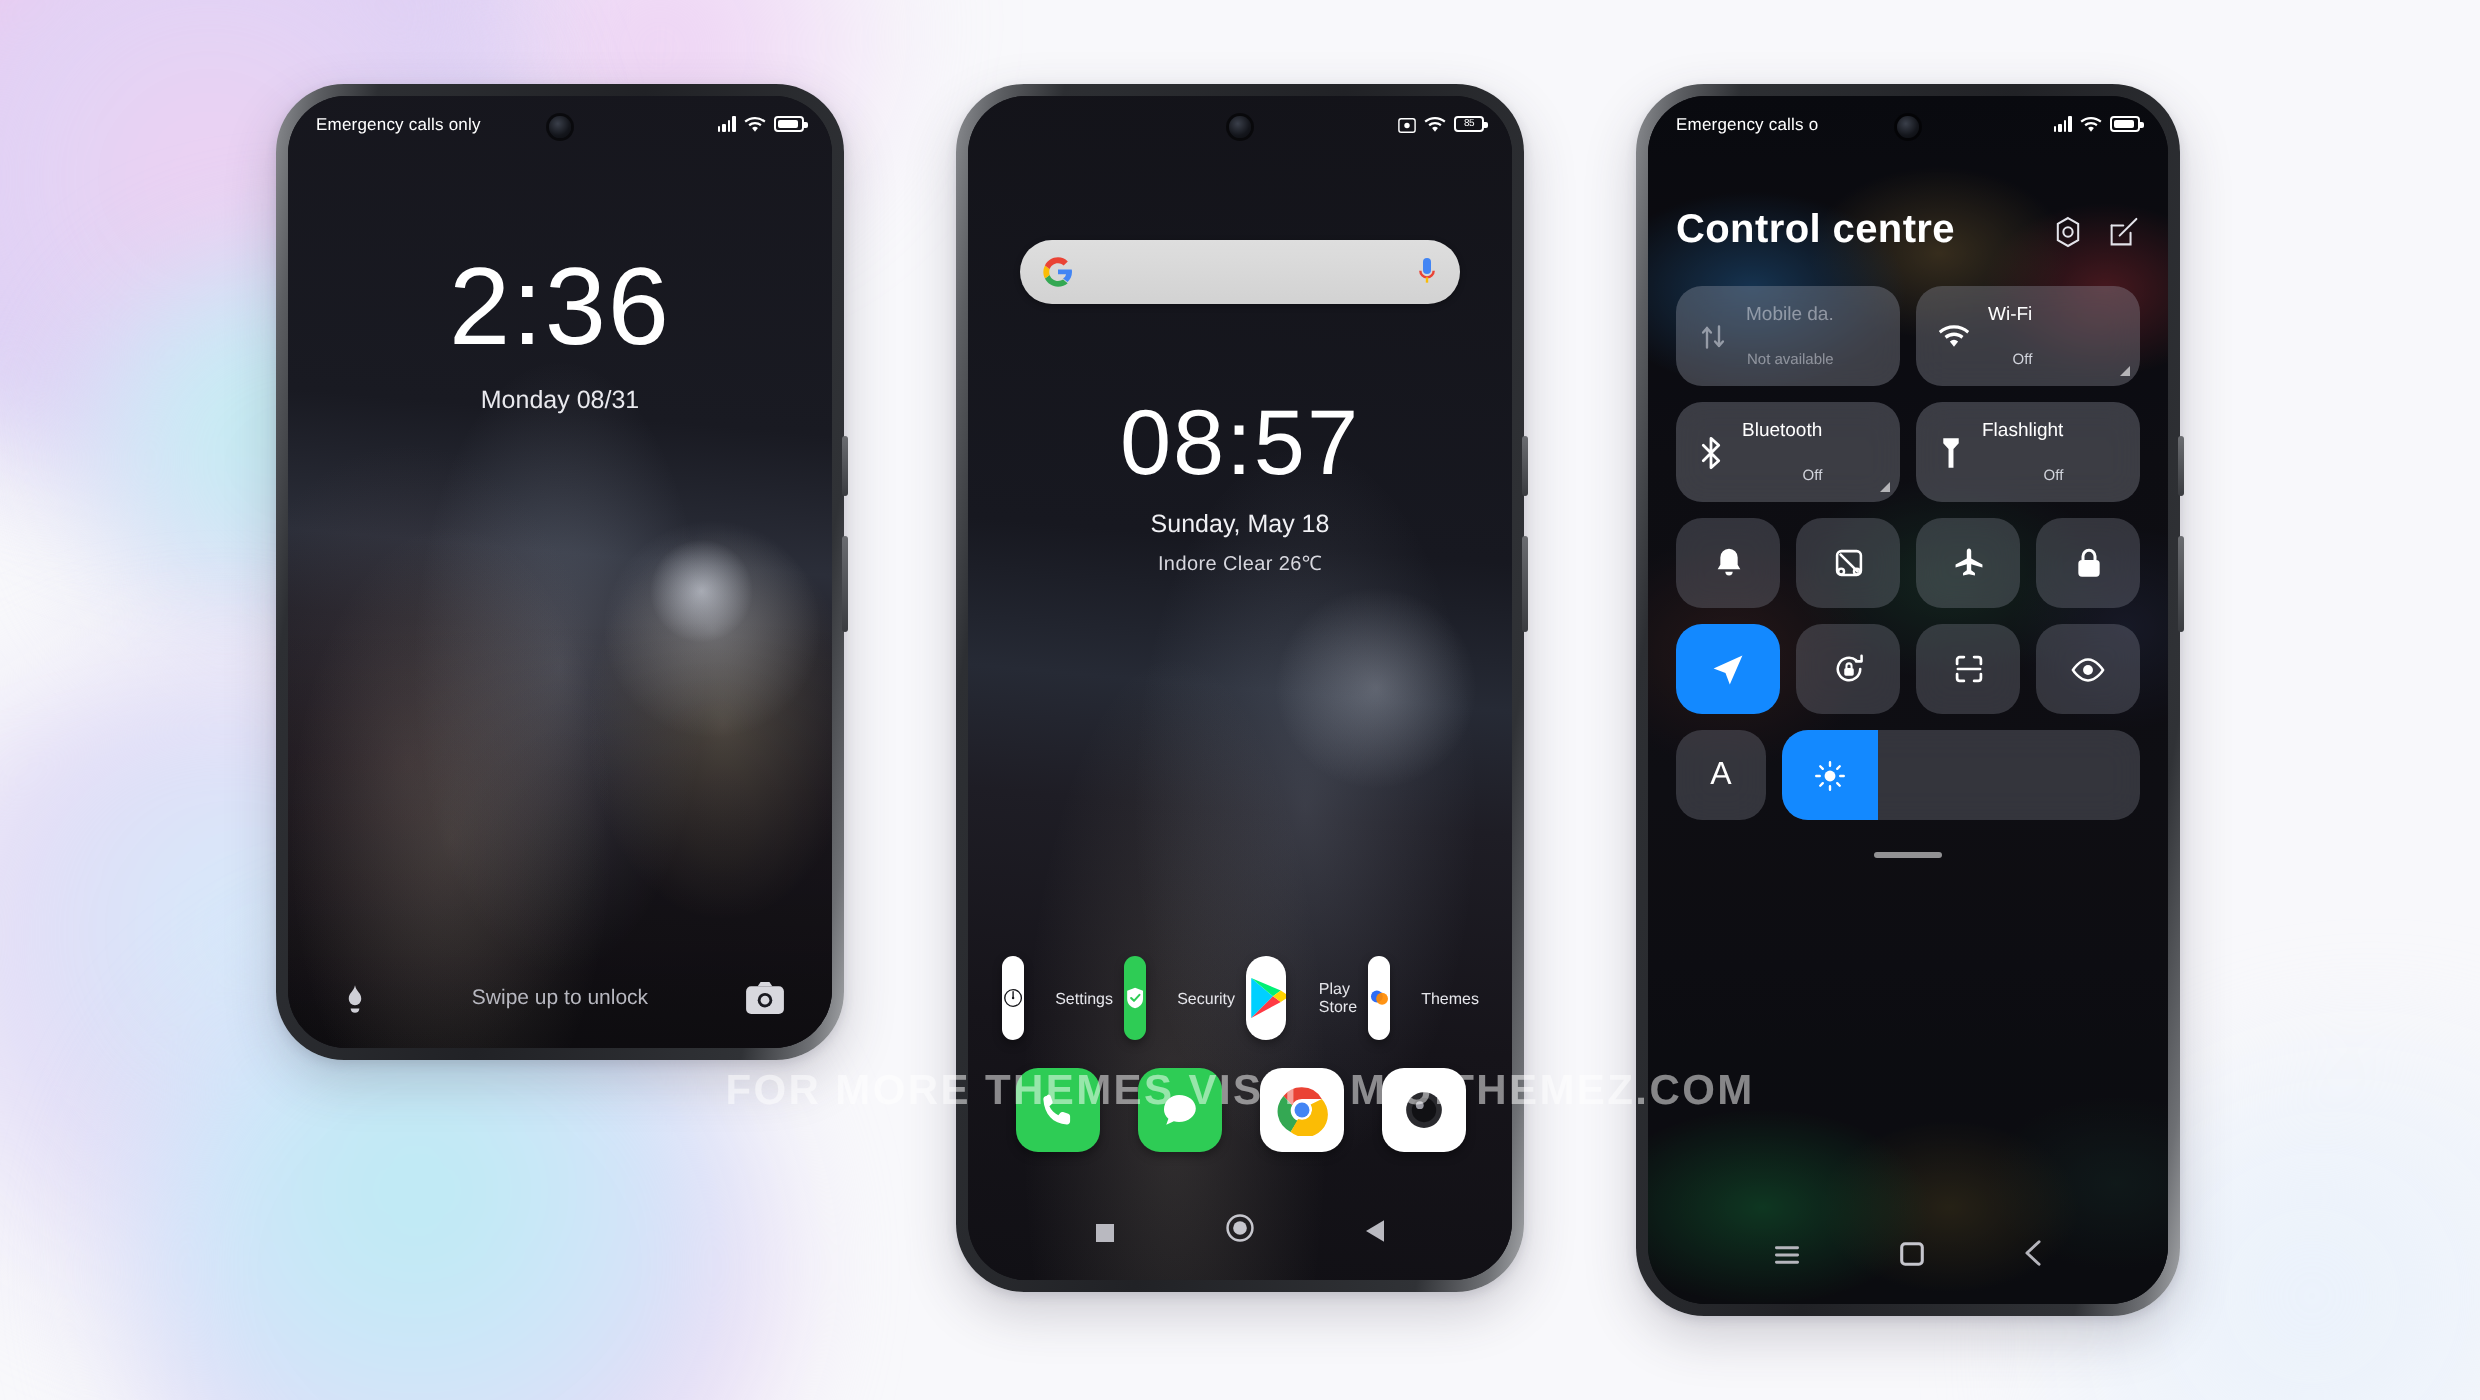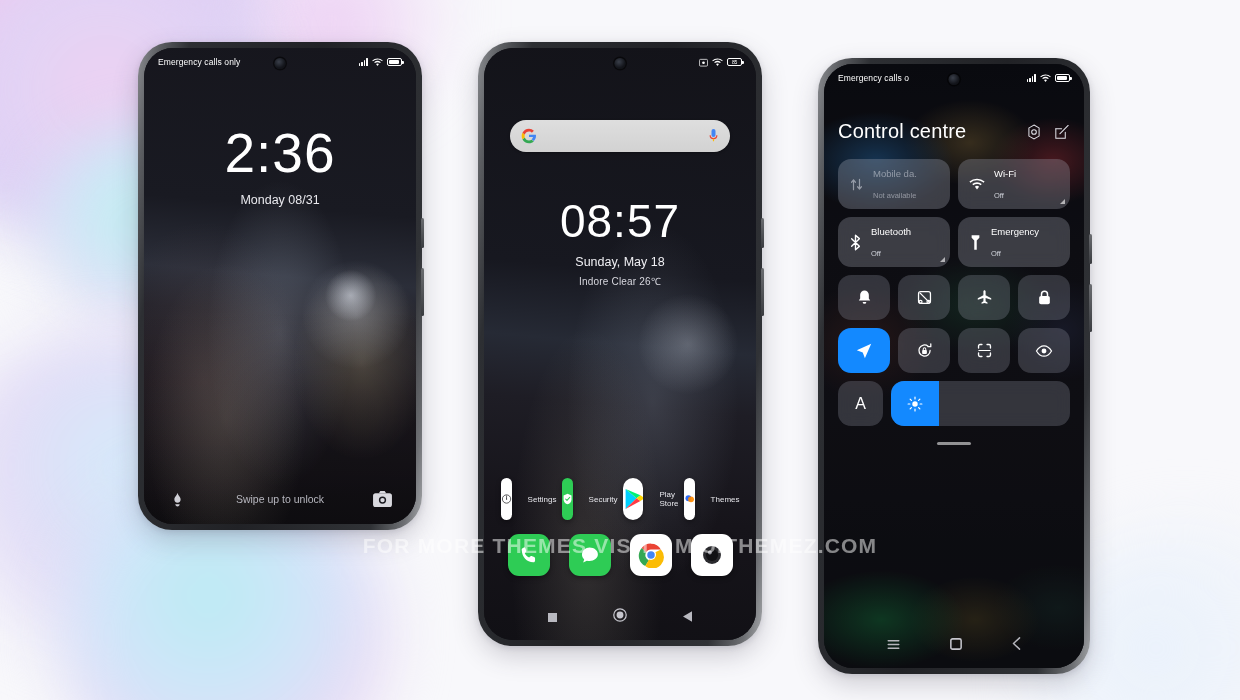--- a/index.html
+++ b/index.html
@@ -107,47 +107,47 @@
     justify-content:space-around;z-index:10;}
   .app{width:56px;display:flex;flex-direction:row;align-items:center;gap:16px;}
   .app-ic{width:42px;height:42px;border-radius:11px;display:flex;align-items:center;
     justify-content:center;box-shadow:0 2px 5px rgba(0,0,0,.35);overflow:hidden;}
   .app-lb{font-size:8px;color:#e6e6eb;}
   .dock{position:absolute;left:14px;right:14px;bottom:64px;display:flex;justify-content:space-around;z-index:10;}
   .navbar{position:absolute;left:0;right:0;bottom:14px;display:flex;justify-content:center;
     align-items:center;gap:56px;z-index:12;}
 
   
-  #p3{left:818px;top:42px;width:272px;height:616px;margin-top:16px;}
+  #p3{left:818px;top:42px;width:272px;height:616px;}
   .wall-cc{position:absolute;inset:0;
     background:
       radial-gradient(ellipse 110px 70px at 20% 16%, rgba(36,96,150,.85) 0%, rgba(36,96,150,0) 70%),
       radial-gradient(ellipse 90px 60px at 56% 13%, rgba(150,120,60,.55) 0%, rgba(150,120,60,0) 72%),
       radial-gradient(ellipse 85px 60px at 88% 16%, rgba(150,44,52,.75) 0%, rgba(150,44,52,0) 72%),
       radial-gradient(ellipse 100px 80px at 16% 46%, rgba(118,60,46,.40) 0%, rgba(118,60,46,0) 72%),
       radial-gradient(ellipse 110px 70px at 58% 40%, rgba(40,110,70,.42) 0%, rgba(40,110,70,0) 72%),
       radial-gradient(ellipse 80px 70px at 92% 44%, rgba(60,70,110,.38) 0%, rgba(60,70,110,0) 72%),
       radial-gradient(ellipse 120px 70px at 22% 92%, rgba(22,120,62,.70) 0%, rgba(22,120,62,0) 70%),
       radial-gradient(ellipse 90px 60px at 58% 92%, rgba(110,92,40,.48) 0%, rgba(110,92,40,0) 72%),
       radial-gradient(ellipse 90px 60px at 90% 90%, rgba(32,70,60,.40) 0%, rgba(32,70,60,0) 72%),
       linear-gradient(180deg,#0c0d12 0%,#121218 30%,#141319 58%,#0e1013 100%);
   }
   .wall-cc::after{content:"";position:absolute;inset:0;background:rgba(8,8,12,.42);}
   .cc{position:absolute;inset:0;z-index:10;padding:0 14px;box-sizing:border-box;}
   .cc-head{display:flex;align-items:center;justify-content:space-between;margin-top:56px;}
-  .cc-title{font-size:20px;color:#fff;font-weight:400;letter-spacing:.2px;}
+  .cc-title{font-size:20px;color:#fff;font-weight:700;letter-spacing:.2px;}
   .cc-head-ic{display:flex;gap:12px;align-items:center;}
   .big-tiles{display:grid;grid-template-columns:1fr 1fr;gap:8px;margin-top:16px;}
   .btile{height:50px;border-radius:13px;display:flex;align-items:center;gap:9px;padding:0 11px;
     box-sizing:border-box;position:relative;overflow:hidden;
     background:rgba(168,172,184,.30);backdrop-filter:blur(8px);}
   .btile.dim{background:rgba(176,180,192,.30);}
   .btile-txt{display:flex;flex-direction:column;gap:12px;min-width:0;}
   .btile-t{font-size:9.5px;color:#fff;white-space:nowrap;}
-  .btile-s{font-size:7.5px;color:#d2d4dc;}
+  .btile-s{font-size:7.5px;color:#d2d4dc;text-align:right;}
   .btile.off .btile-t,.btile.off .btile-s{color:rgba(225,227,235,.5);}
   .corner{position:absolute;right:5px;bottom:5px;width:0;height:0;
     border-left:5px solid transparent;border-bottom:5px solid rgba(255,255,255,.62);}
   .sm-grid{display:grid;grid-template-columns:repeat(4,1fr);gap:8px;margin-top:8px;}
   .stile{height:45px;border-radius:13px;display:flex;align-items:center;justify-content:center;
     background:rgba(150,155,168,.28);backdrop-filter:blur(8px);}
   .stile.on{background:#1389ff;}
   .bright-row{display:flex;gap:8px;margin-top:8px;align-items:center;}
   .atile{width:45px;height:45px;flex:none;border-radius:13px;display:flex;align-items:center;
     justify-content:center;background:rgba(150,155,168,.28);backdrop-filter:blur(8px);
@@ -450,21 +450,21 @@
             <span class="btile-s">Off</span>
           </span>
           <i class="corner"></i>
         </div>
 
         <div class="btile">
           <svg width="13" height="17" viewBox="0 0 16 22">
             <path d="M3 1.5h10v3.2L9.6 8.4v12.1H6.4V8.4L3 4.7z" fill="#fff"></path>
           </svg>
           <span class="btile-txt">
-            <span class="btile-t">Emergency</span>
+            <span class="btile-t">Flashlight</span>
             <span class="btile-s">Off</span>
           </span>
         </div>
       </div>
 
       <div class="sm-grid">
         <div class="stile">
           <svg width="15" height="17" viewBox="0 0 18 20">
             <path d="M9 1.5a5.2 5.2 0 0 1 5.2 5.2v4.4l1.6 2.6H2.2l1.6-2.6V6.7A5.2 5.2 0 0 1 9 1.5z" fill="#fff"></path>
             <path d="M6.8 15.3a2.2 2.2 0 0 0 4.4 0z" fill="#fff"></path>

